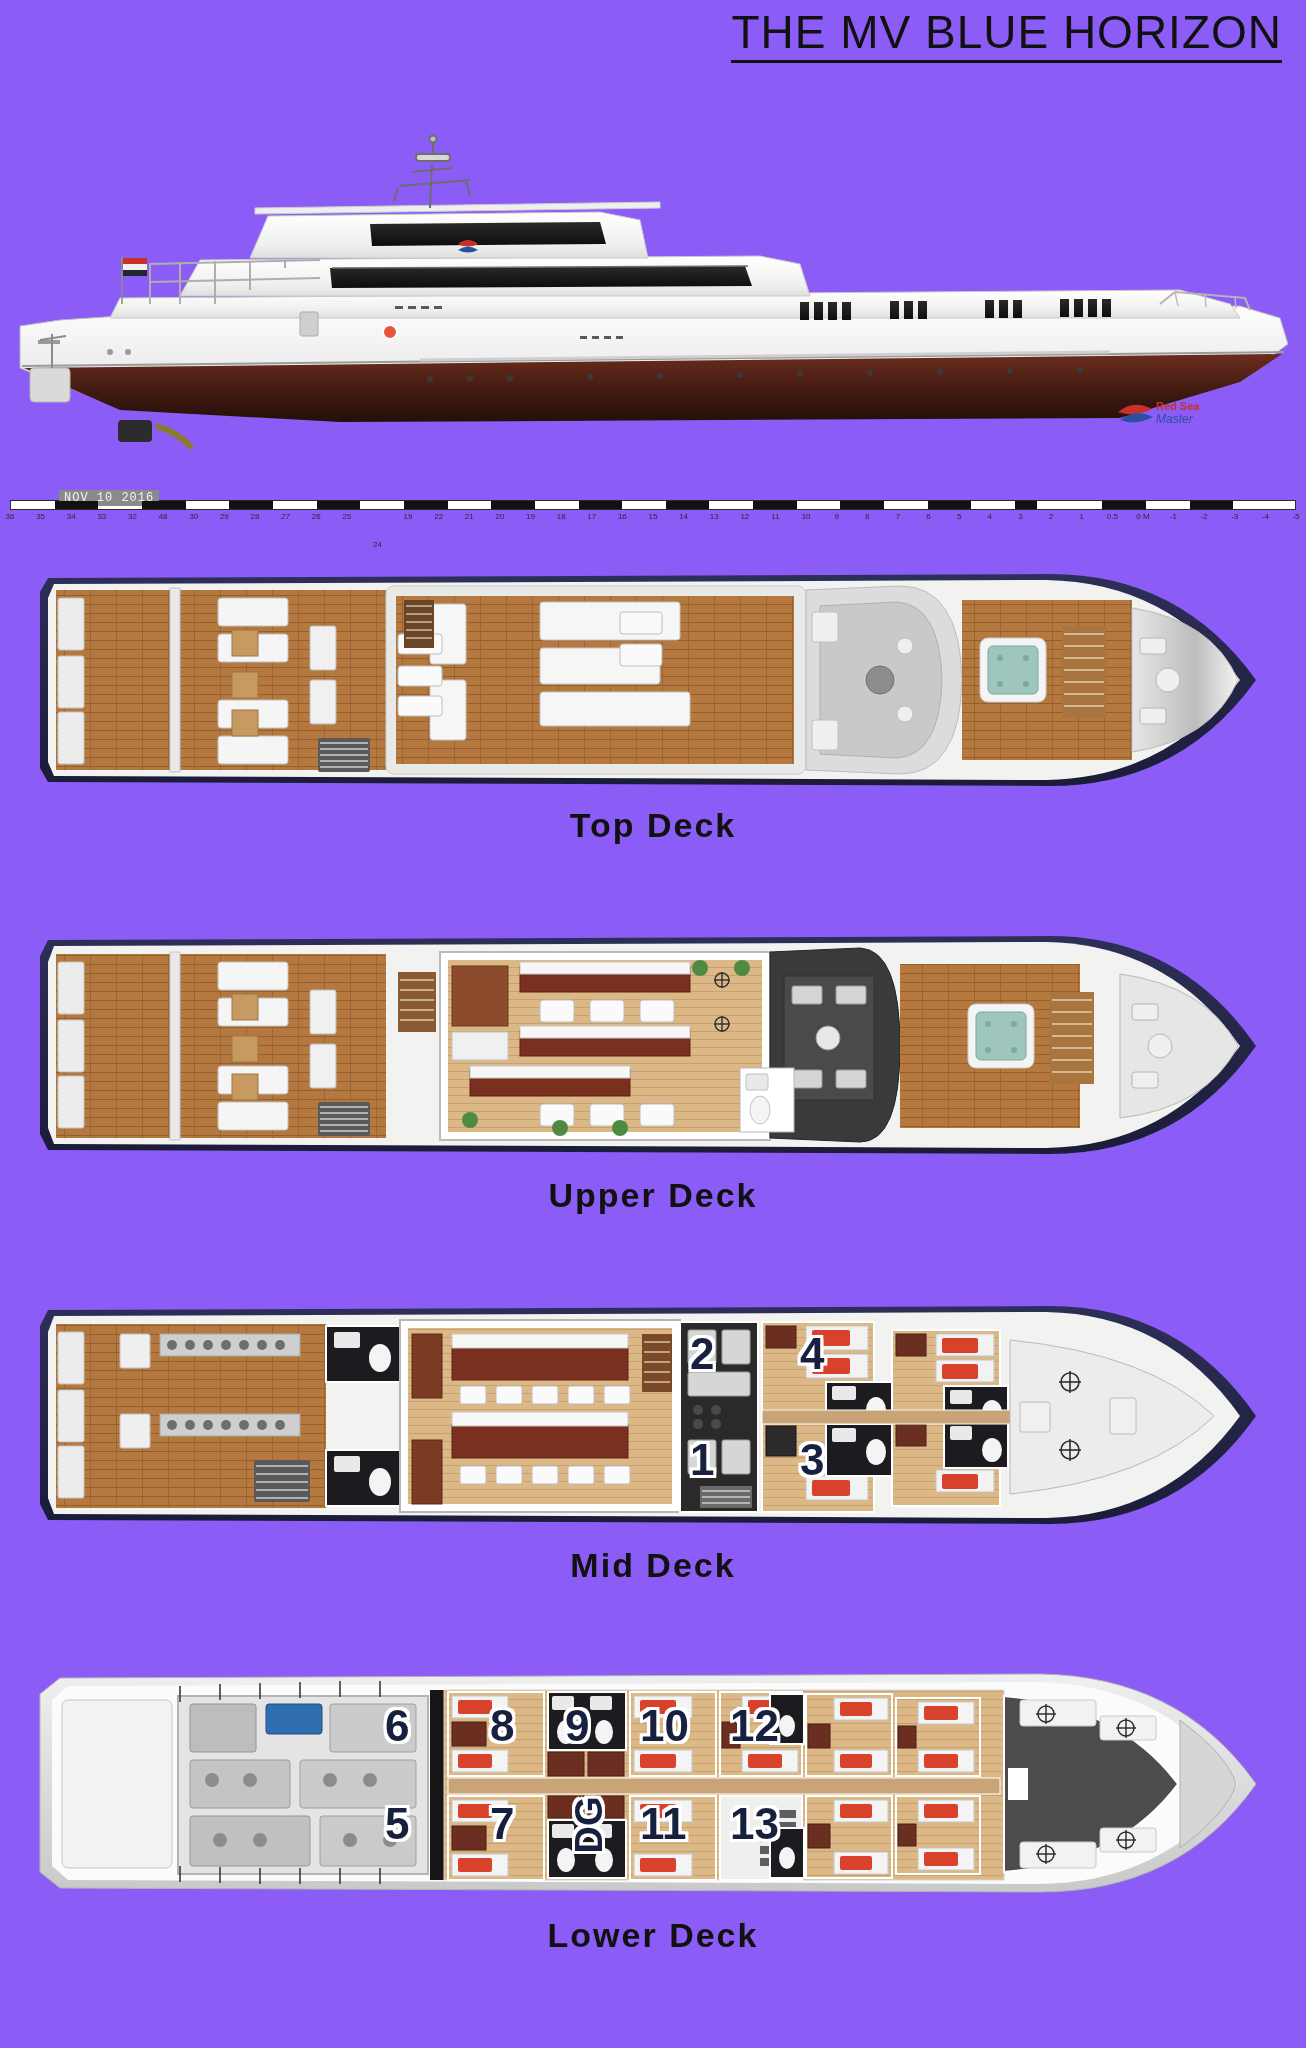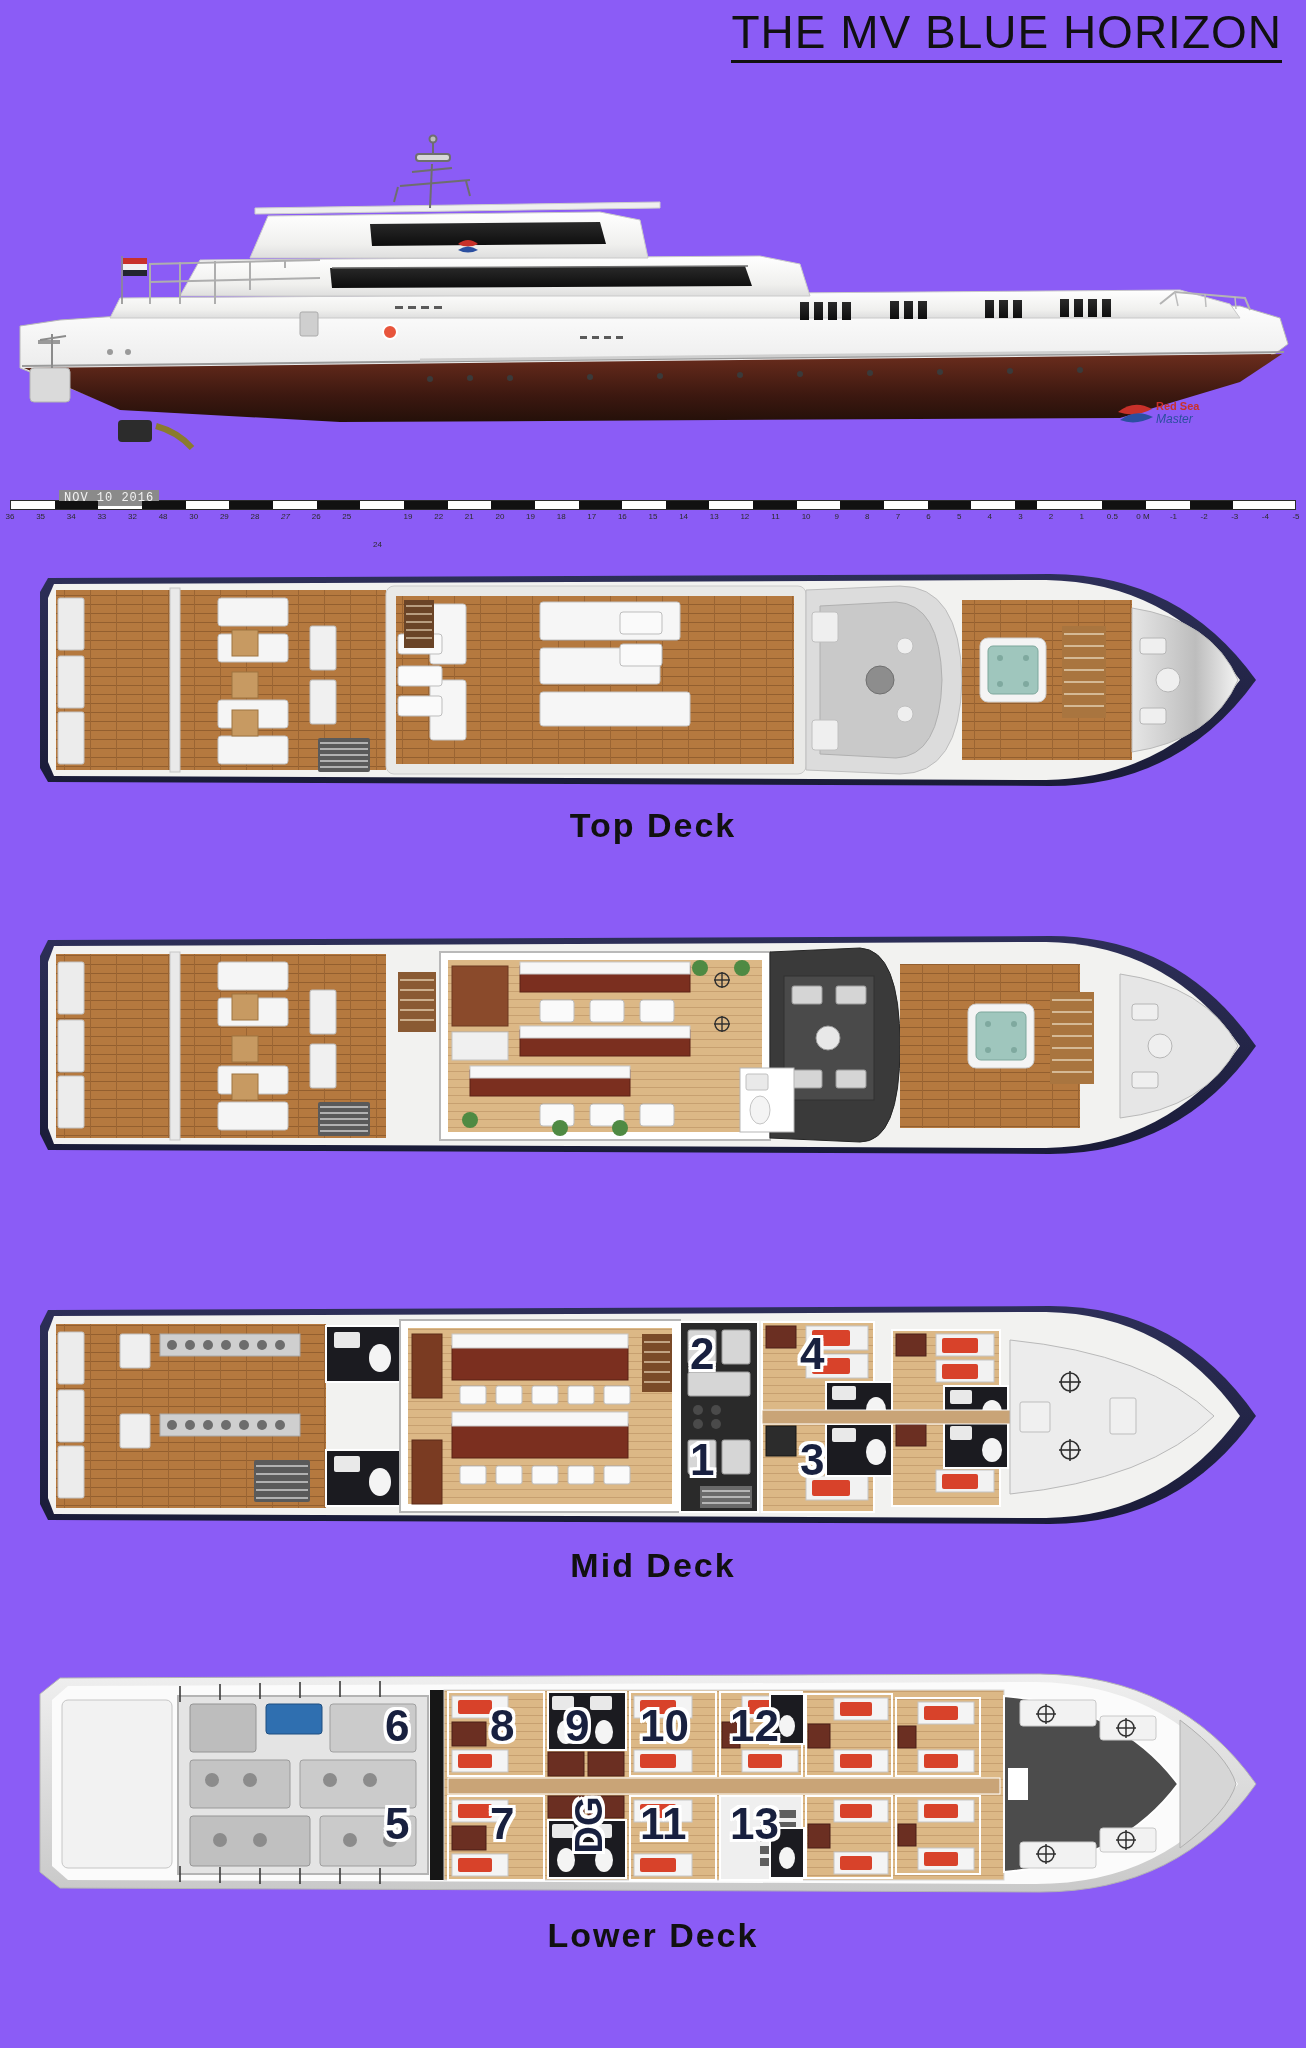--- a/index.html
+++ b/index.html
@@ -581,20 +581,21 @@
           </g>
         </g>
         <path d="M 1120 54 Q 1206 66 1238 126 Q 1206 188 1120 198 Z" fill="#e6e6e6" stroke="#b9b9b9"></path>
         <g fill="#efefef" stroke="#b6b6b6">
           <circle cx="1160" cy="126" r="12"></circle>
           <rect x="1132" y="84" width="26" height="16" rx="3"></rect>
           <rect x="1132" y="152" width="26" height="16" rx="3"></rect>
         </g>
       </svg>
     </div>
+    <div class="deck-label">Upper Deck</div>
   </div>
 
   <div class="deck" style="top:1290px;">
     <div class="deck-plan">
       <svg class="deck-svg" viewBox="0 0 1306 250">
         <defs>
           <pattern id="teakM" width="26" height="9" patternUnits="userSpaceOnUse">
             <rect width="26" height="9" fill="#b5793f"></rect>
             <rect width="26" height="1" y="8" fill="#935f2f"></rect>
             <rect width="1" height="9" x="12" fill="#9b6533"></rect>

